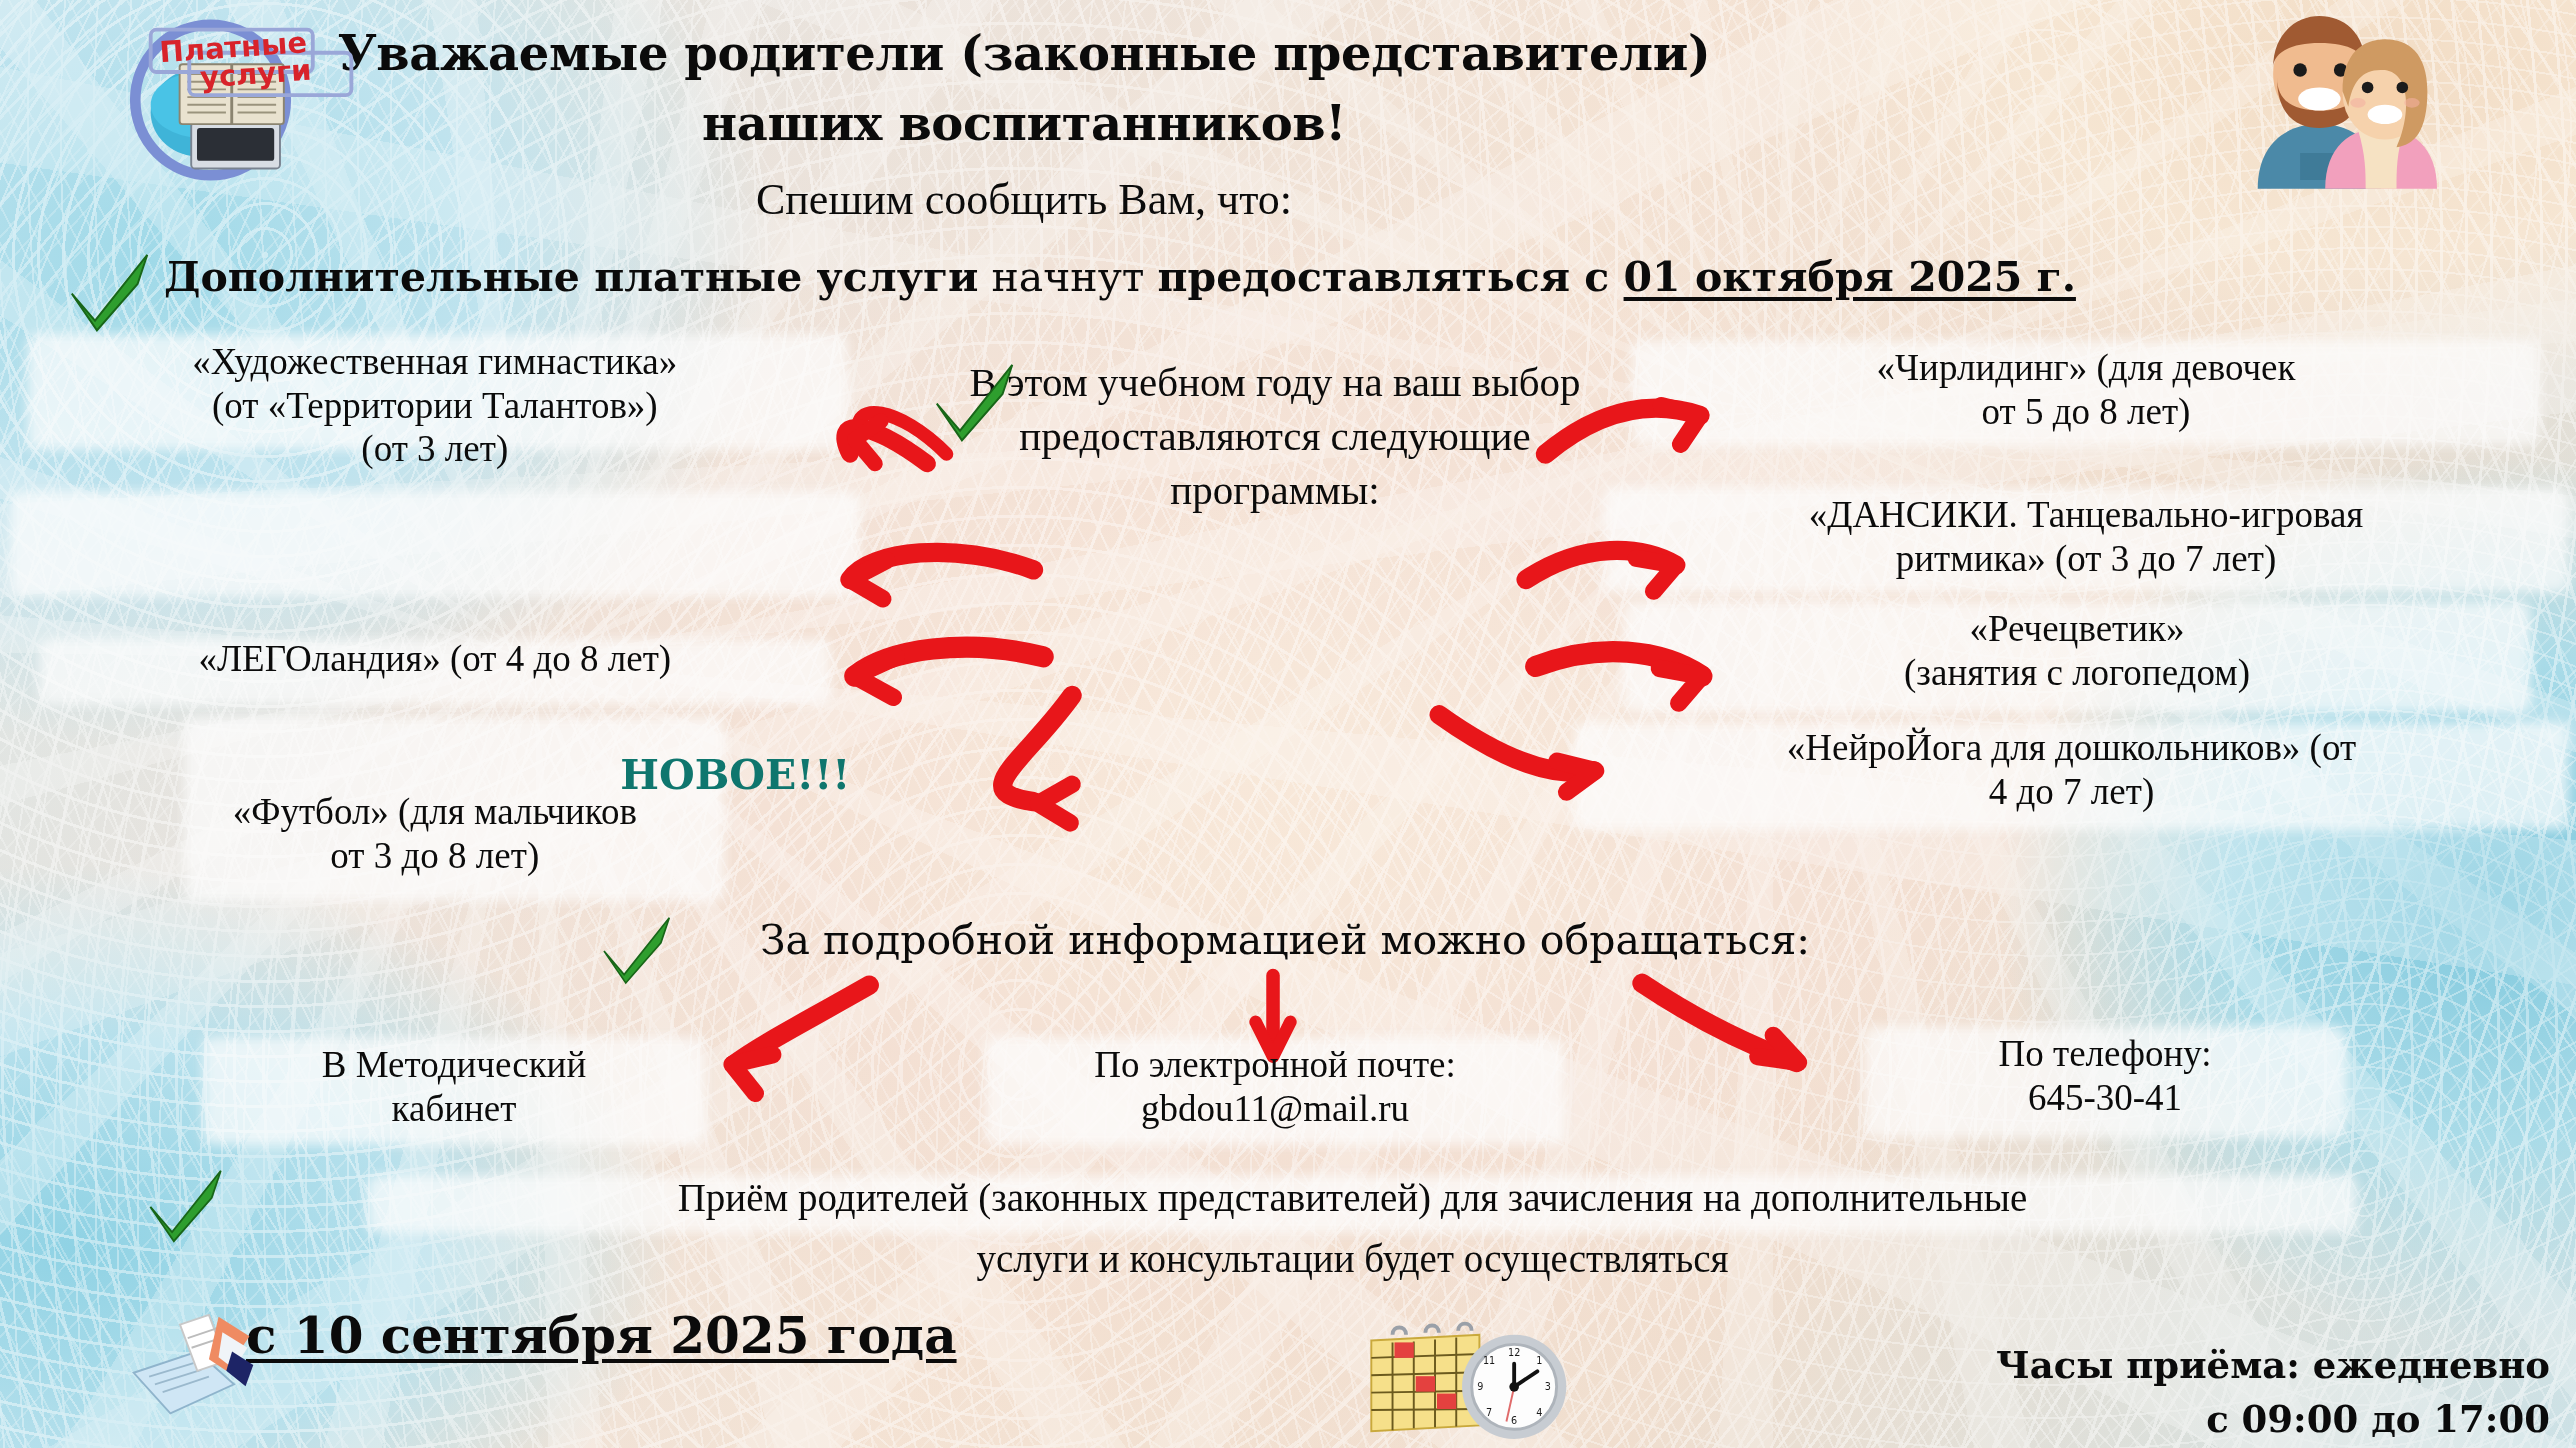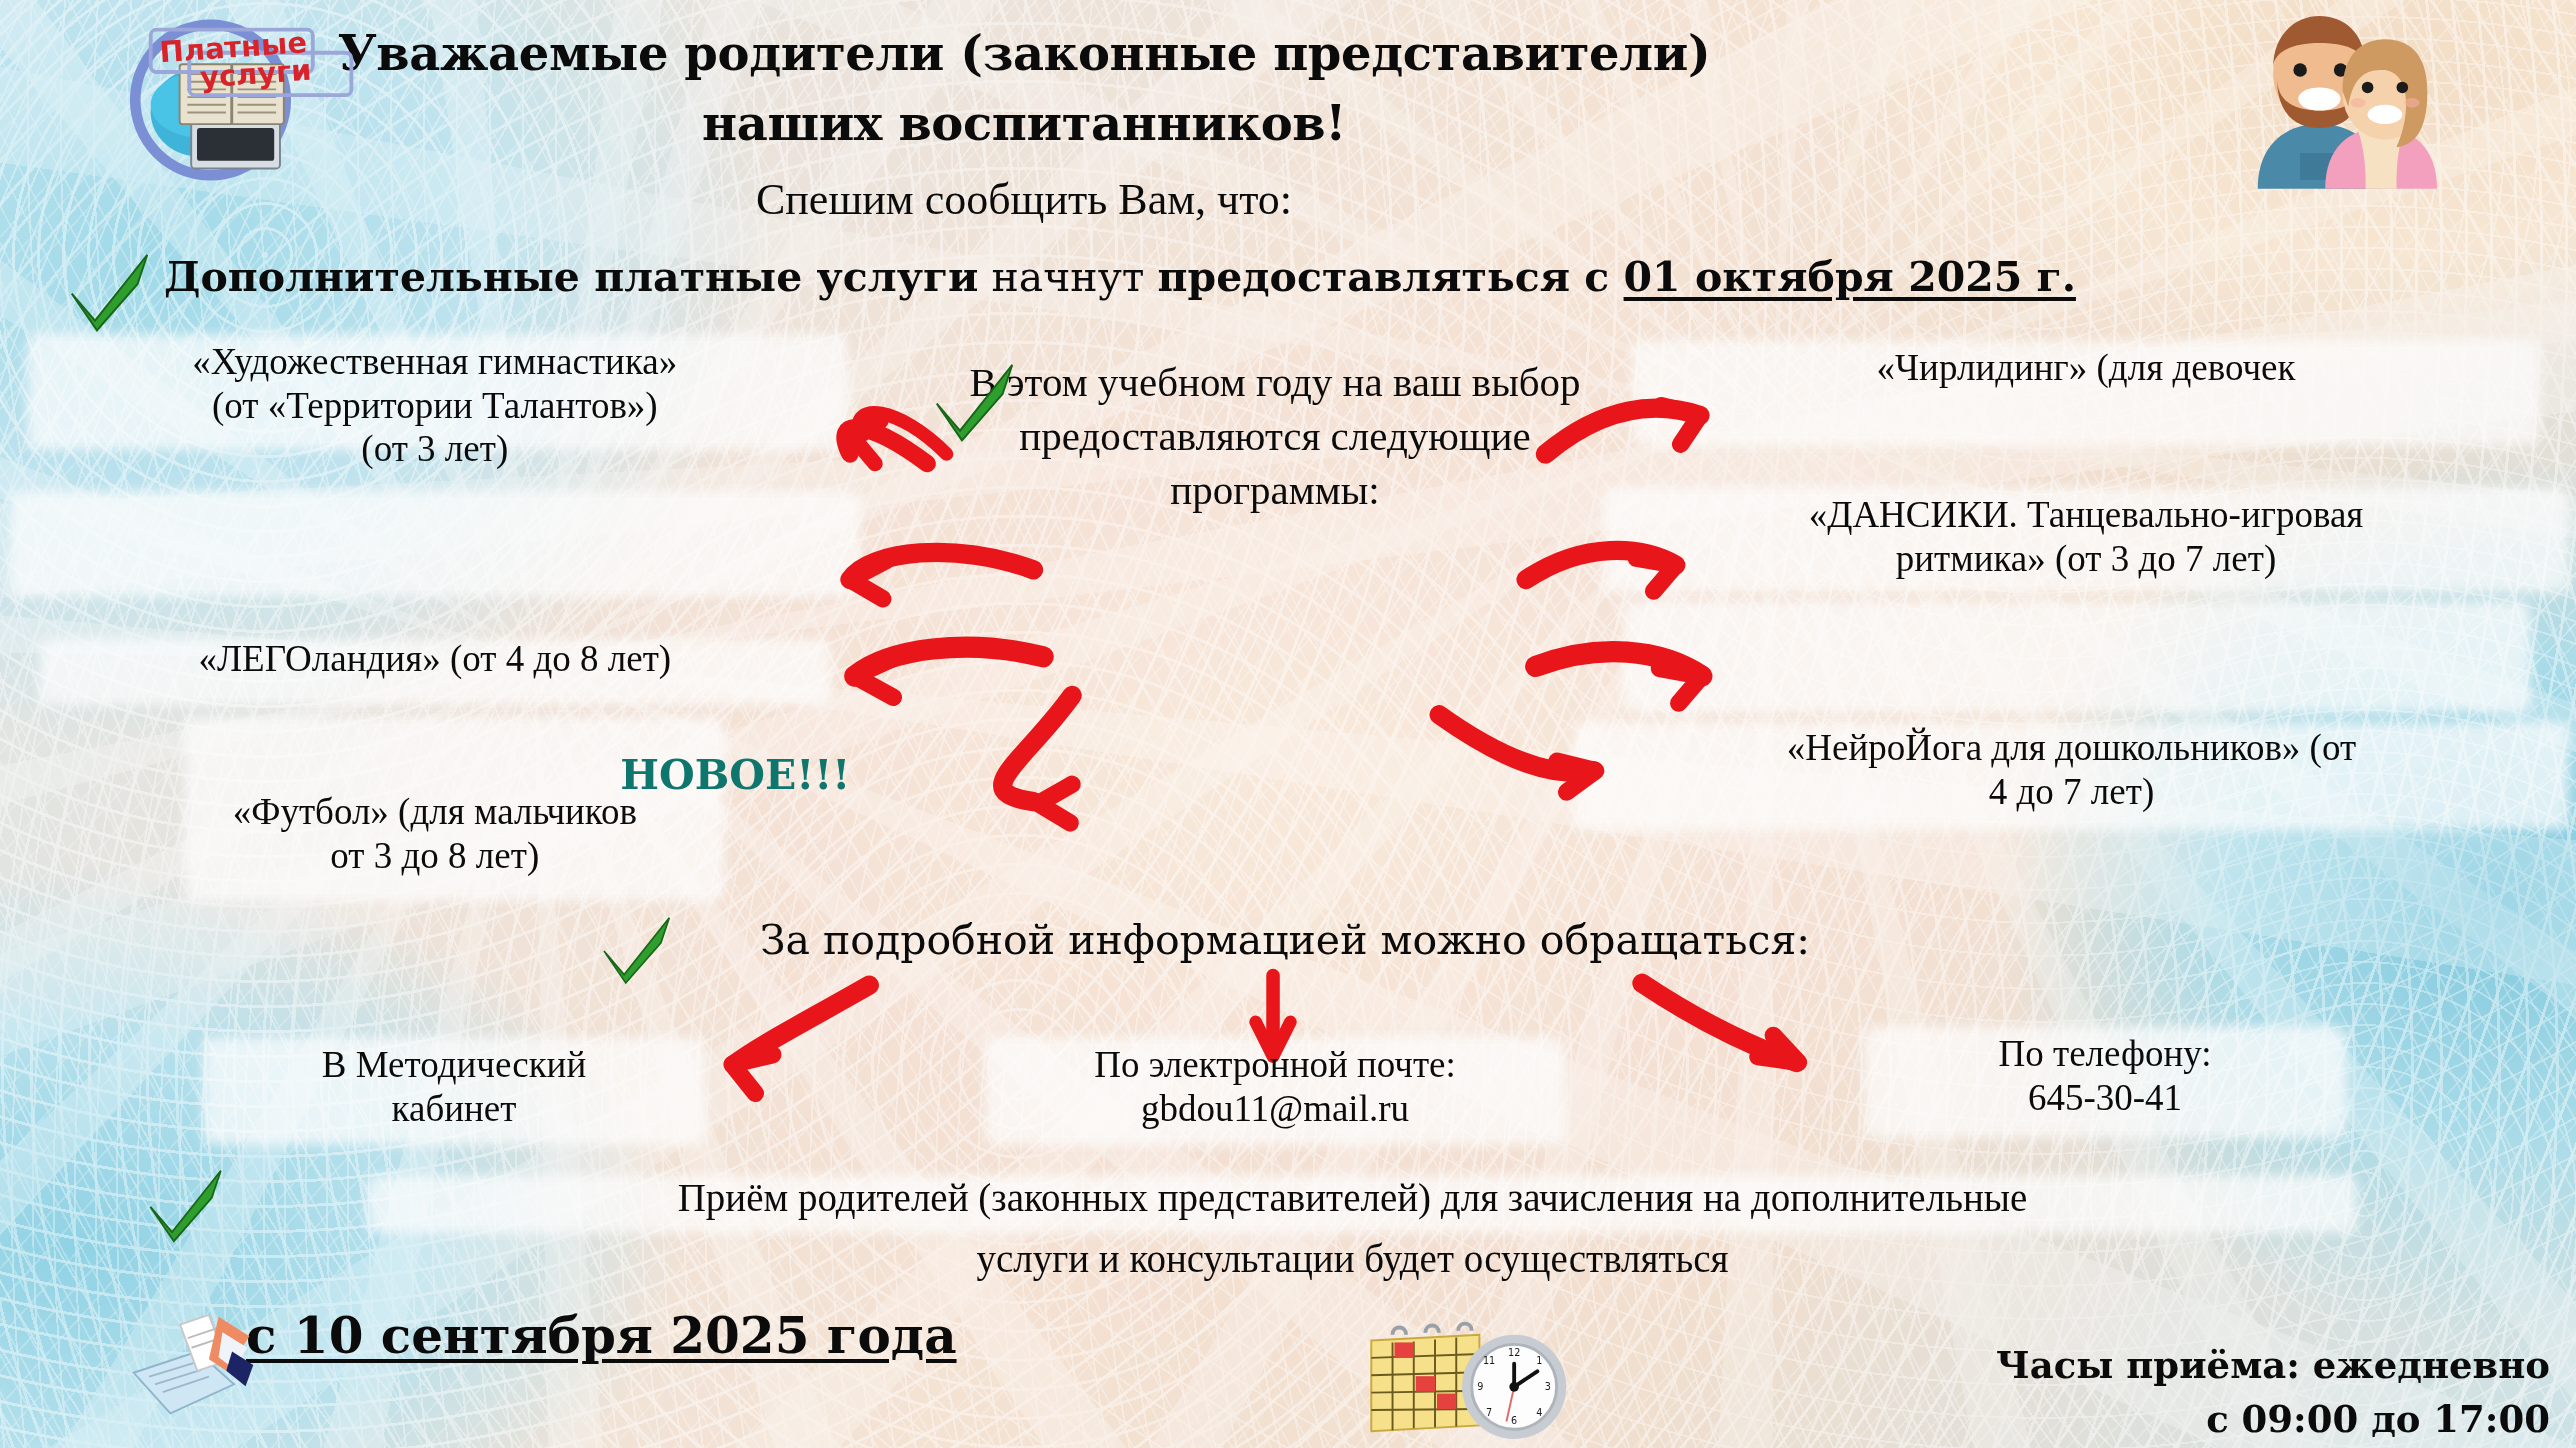--- a/index.html
+++ b/index.html
@@ -329,25 +329,30 @@
 
     <div class="txt" id="prog-foot">
       <div>«Футбол» (для мальчиков</div>
       <div>от 3 до 8 лет)</div>
     </div>
 
     <div class="txt" id="center-intro">В этом учебном году на ваш выбор предоставляются следующие программы:</div>
 
     <div class="txt col-r" id="prog-cheer">
       <div>«Чирлидинг» (для девочек</div>
+      <div>от 5 до 8 лет)</div>
     </div>
     <div class="txt col-r" id="prog-dance">
       <div>«ДАНСИКИ. Танцевально-игровая</div>
       <div>ритмика» (от 3 до 7 лет)</div>
     </div>
+    <div class="txt col-r" id="prog-rech">
+      <div>«Речецветик»</div>
+      <div>(занятия с логопедом)</div>
+    </div>
     <div class="txt col-r" id="prog-yoga">
       <div>«НейроЙога для дошкольников» (от</div>
       <div>4 до 7 лет)</div>
     </div>
 
     <div class="txt" id="contact-head">За подробной информацией можно обращаться:</div>
 
     <div class="txt" id="c-method">
       <div>В Методический</div>
       <div>кабинет</div>

